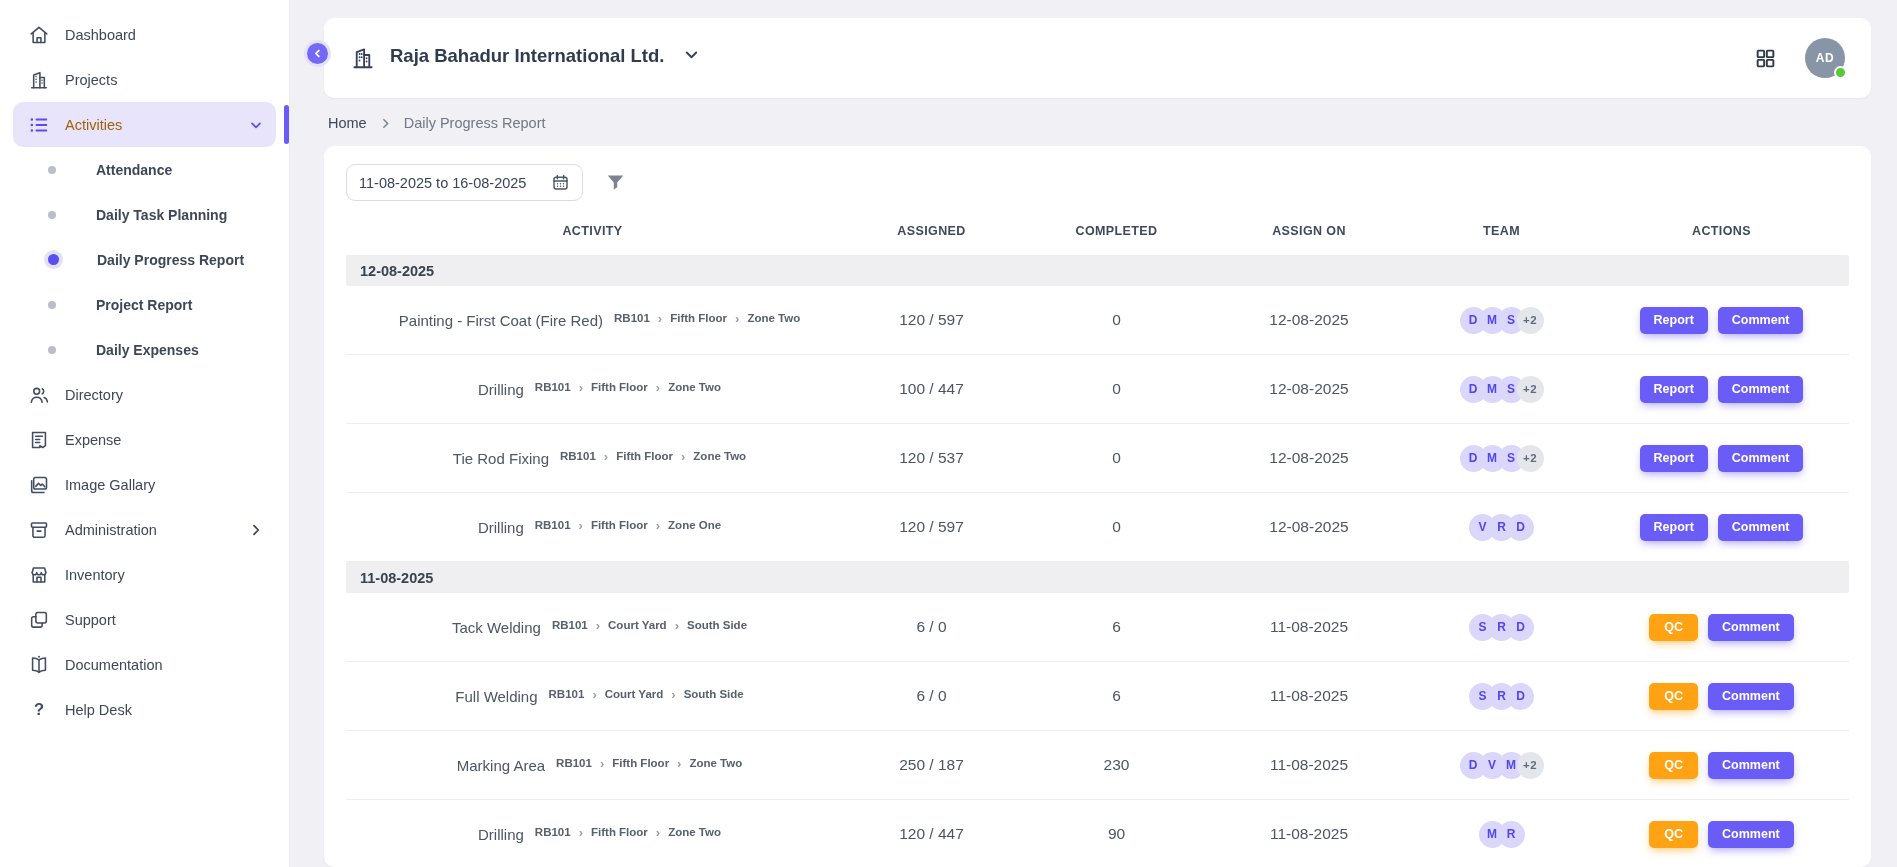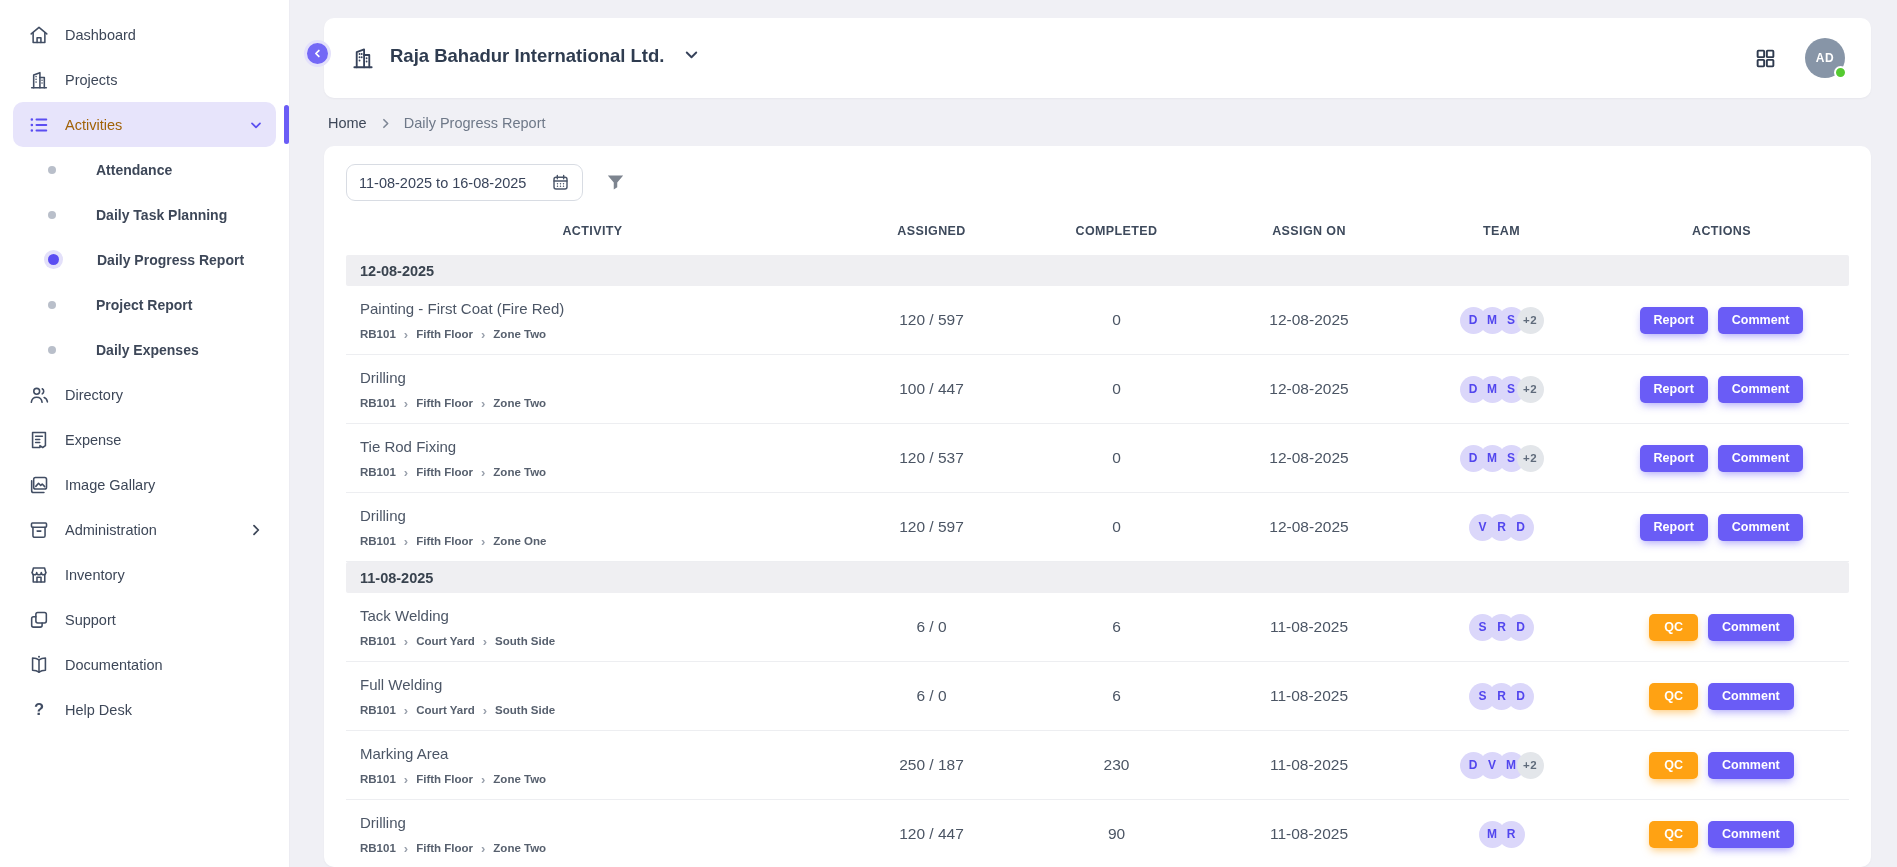--- a/index.html
+++ b/index.html
@@ -79,21 +79,21 @@
   .funnel-btn svg { width:100%; height:100%; }
 
   
   .trow { display:grid; grid-template-columns:minmax(0,1fr) 185px 185px 200px 185px 255px; align-items:center; }
   .table-header { height:48px; margin-top:6px; }
   .th { text-align:center; font-size:12.5px; font-weight:700; color:#3e4a5c; letter-spacing:.4px; }
   .group-row { height:31px; background:#efeff2; display:flex; align-items:center; padding:0 14px;
                border-radius:2px; font-size:14.5px; font-weight:700; color:#39434f; }
   .data-row { height:69px; border-bottom:1px solid #edeef1; }
   .cell.center { text-align:center; font-size:15.5px; color:#4b5564; }
-  .cell-activity { display:flex; flex-direction:column; justify-content:center; gap:11px; padding-left:14px; }
+  .cell-activity { display:flex; flex-direction:row; justify-content:center; gap:11px; padding-left:14px; }
   .act-title { font-size:15px; font-weight:500; color:#4c5666; }
   .act-loc { display:flex; align-items:flex-start; gap:8px; font-size:11.5px; font-weight:600; color:#57606e; }
   .loc-sep { color:#99a0ac; font-size:13px; font-weight:700; line-height:1; }
   .team-cell { display:flex; justify-content:center; align-items:center; }
   .tm { width:27px; height:27px; border-radius:50%; background:#dbd7fa; color:#5246ee; font-size:12px;
         font-weight:600; display:inline-flex; align-items:center; justify-content:center; }
   .tm + .tm { margin-left:-8px; }
   .tm.more { background:#e3e6ea; color:#5f6b7b; font-size:11.5px; letter-spacing:.5px; }
   .actions-cell { display:flex; justify-content:center; gap:10px; }
   .btn { height:27px; border:none; border-radius:5px; color:#fff; font-size:12.5px; font-weight:700;

